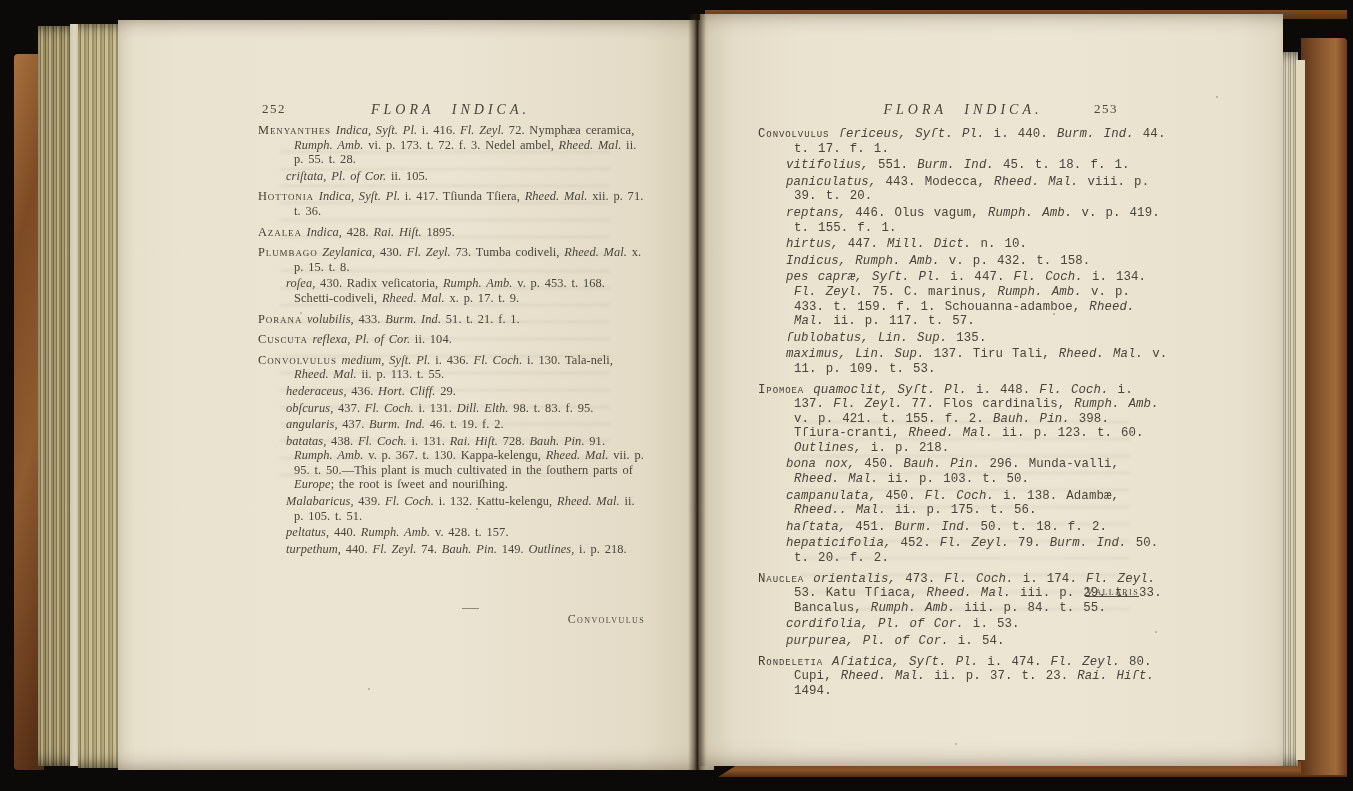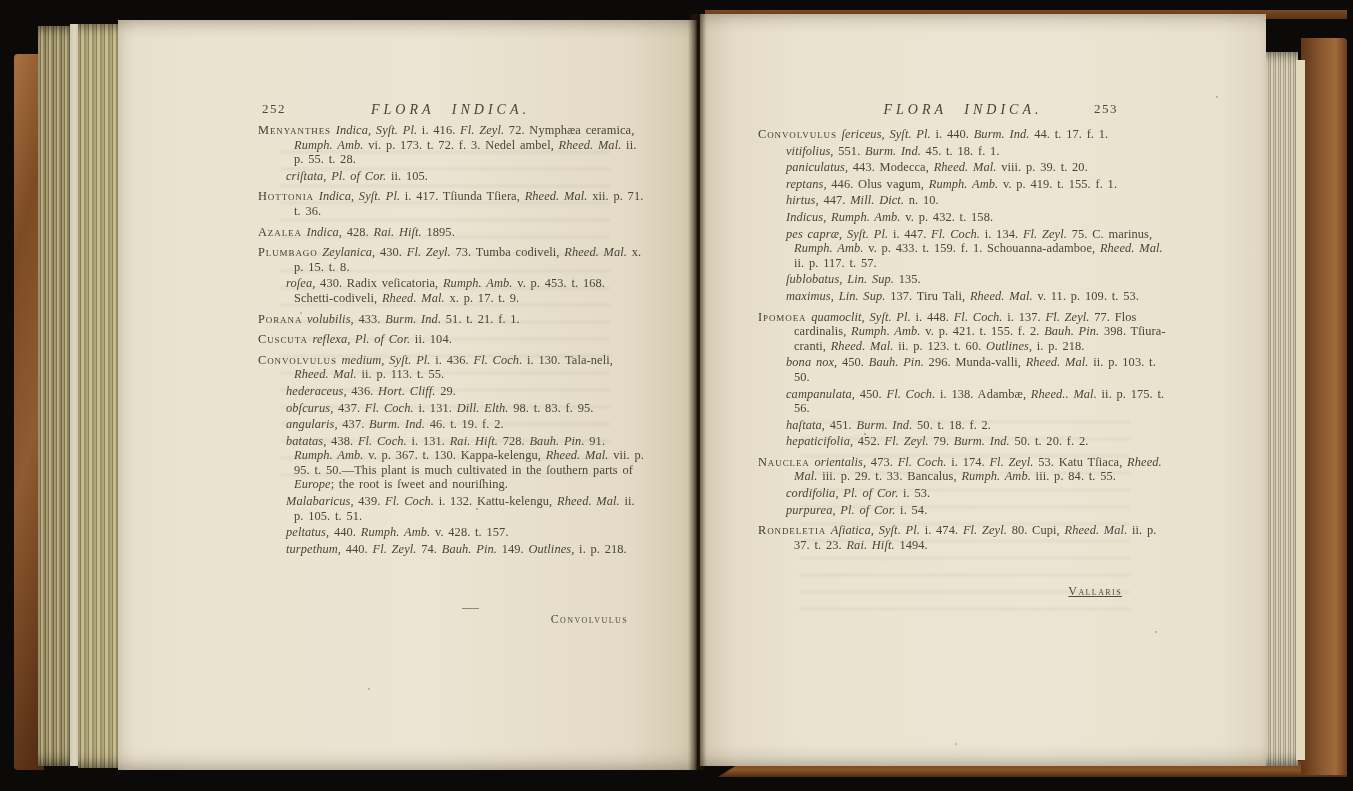--- a/index.html
+++ b/index.html
@@ -25,21 +25,21 @@
     background:linear-gradient(180deg,#7c4a26,#5a3315);}
   .cover-bottom-right{position:absolute;left:718px;top:760px;width:629px;height:17px;
     background:linear-gradient(180deg,#6e3f1f,#8a5327 60%,#4e2c12);
     clip-path:polygon(0 100%,3% 30%,100% 0,100% 100%);}
   .edges-right{position:absolute;left:1264px;top:52px;width:34px;height:714px;
     background:repeating-linear-gradient(90deg,#ccc4ae 0 1px,#a69d82 1px 2px,#d8d1bc 2px 4px,#b0a78a 4px 5px);
     box-shadow:inset 0 10px 12px -8px rgba(0,0,0,.5), inset 0 -12px 14px -9px rgba(0,0,0,.55);}
   .endpaper-right{position:absolute;left:1296px;top:60px;width:9px;height:700px;background:#e3d9bd;}
 
   
-  .page{position:absolute;border-radius:0;}
+  .page{position:absolute;border-radius:0;padding-left:17px;}
   .page.left{left:118px;top:20px;width:579px;height:750px;
     background:linear-gradient(90deg,#d9d1bb 0,#e7e0cc 3%,#eae3d0 12%,#ebe4d2 55%,#e3dbc6 88%,#d6cdb5 97%,#c8bfa5 100%);
     box-shadow:inset 0 14px 18px -14px rgba(60,45,25,.45), inset 0 -16px 20px -16px rgba(60,45,25,.5);}
   .page.right{left:700px;top:14px;width:566px;height:752px;
     background:linear-gradient(90deg,#bfb49a 0,#d6cdb6 1.5%,#e4dcc8 6%,#eae3d0 18%,#ece5d3 60%,#e8e1cd 92%,#ded6c0 100%);
     box-shadow:inset 0 14px 18px -14px rgba(60,45,25,.45), inset 0 -16px 20px -16px rgba(60,45,25,.5);}
   .gutter{position:absolute;left:688px;top:14px;width:18px;height:756px;
     background:linear-gradient(90deg,rgba(50,38,20,0) 0%,rgba(45,33,16,.55) 35%,rgba(25,17,8,.92) 52%,rgba(45,33,16,.5) 68%,rgba(50,38,20,0) 100%);}
 
   
@@ -47,21 +47,21 @@
   .page.left .pg-header{top:80px;left:140px;width:385px;}
   .page.right .pg-header{top:86px;left:58px;width:410px;}
   .running-title{font-style:italic;font-size:14px;letter-spacing:4px;word-spacing:10px;color:#4a4237;}
   .pagenum{position:absolute;top:1px;font-size:13px;letter-spacing:1.5px;color:#4c453a;}
   .page.left .pagenum{left:4px;}
   .page.right .pagenum{right:50px;}
 
   .entries{position:absolute;font-size:12.4px;line-height:14.6px;color:#4a443a;
     letter-spacing:.1px;word-spacing:1.5px;}
   .page.left .entries{top:103px;left:140px;width:386px;}
-  .page.right .entries{top:113px;left:58px;width:410px;}
+  .page.right .entries{top:113px;left:58px;width:410px;font-family:Liberation Mono, monospace;}
   .entry{margin:0 0 2px 0;padding-left:36px;text-indent:-36px;}
   .entry.genus{margin-top:6px;}
   .entries .entry:first-child{margin-top:0;}
   .entry.species{text-indent:-8px;}
   .sc{font-variant:small-caps;letter-spacing:.9px;color:#433d33;text-align:center;}
   .i{font-style:italic;}
   .r{font-style:normal;}
 
   .dash{position:absolute;width:17px;height:0;border-top:1.6px solid rgba(74,64,48,.55);}
   .page.left .dash{top:588px;left:344px;}

